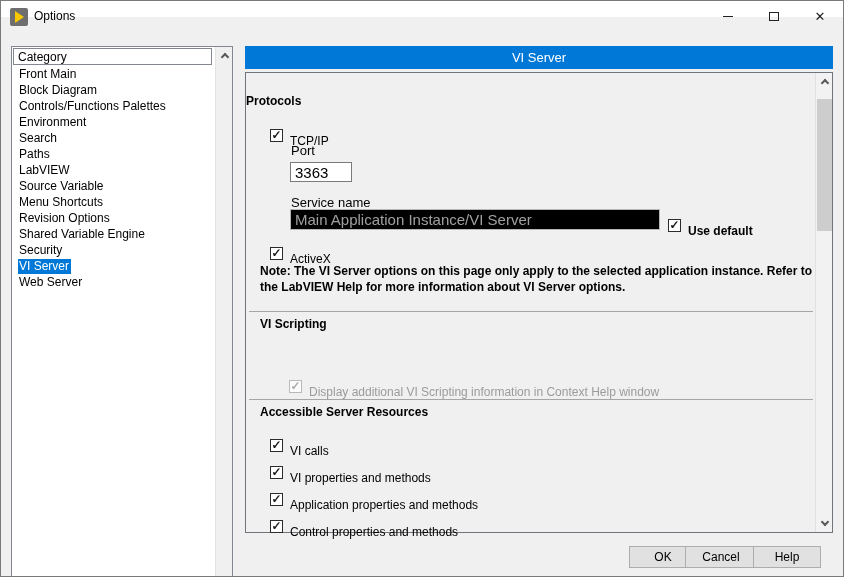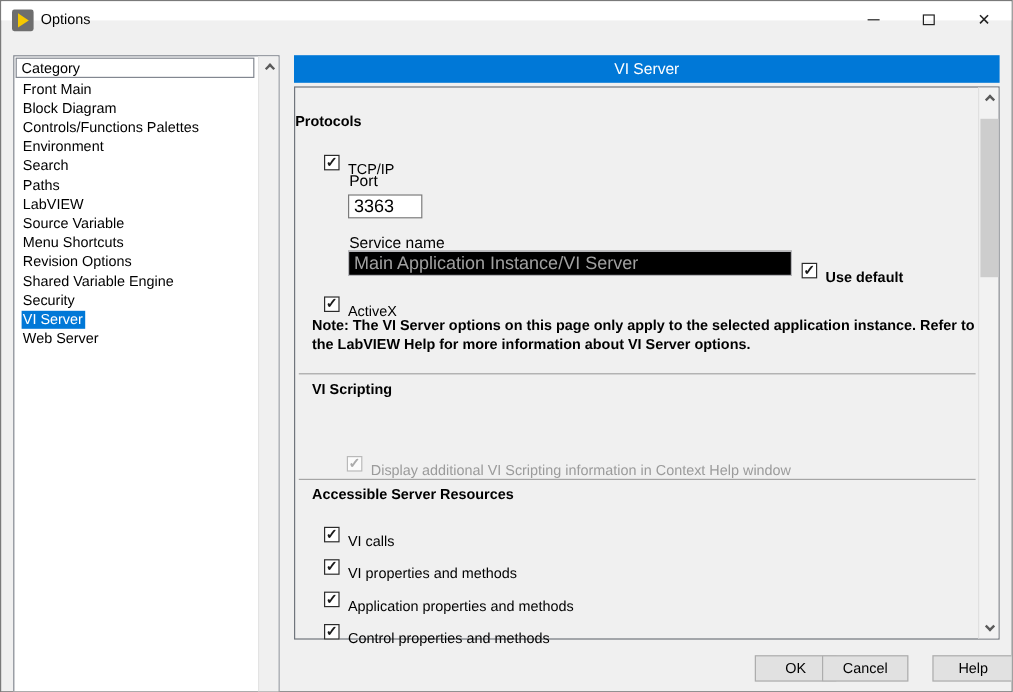--- a/index.html
+++ b/index.html
@@ -172,15 +172,15 @@
         </div>
       <div class="sb-thumb"></div>
       <div class="sb-btn" style="bottom:0; top:auto;">
           <div class="chev down"></div>
         </div>
     </div>
   </div>
 
   <button class="btn" style="left:604px; top:545px; width:68px;margin-left:24px;">OK</button>
   <button class="btn" style="left:684px; top:545px; width:72px;">Cancel</button>
-  <button class="btn" style="left:752px; top:545px; width:68px;margin-left:24px;">Help</button>
+  <button class="btn" style="left:752px; top:545px; width:68px;">Help</button>
 
 </div>
 
 </body></html>

